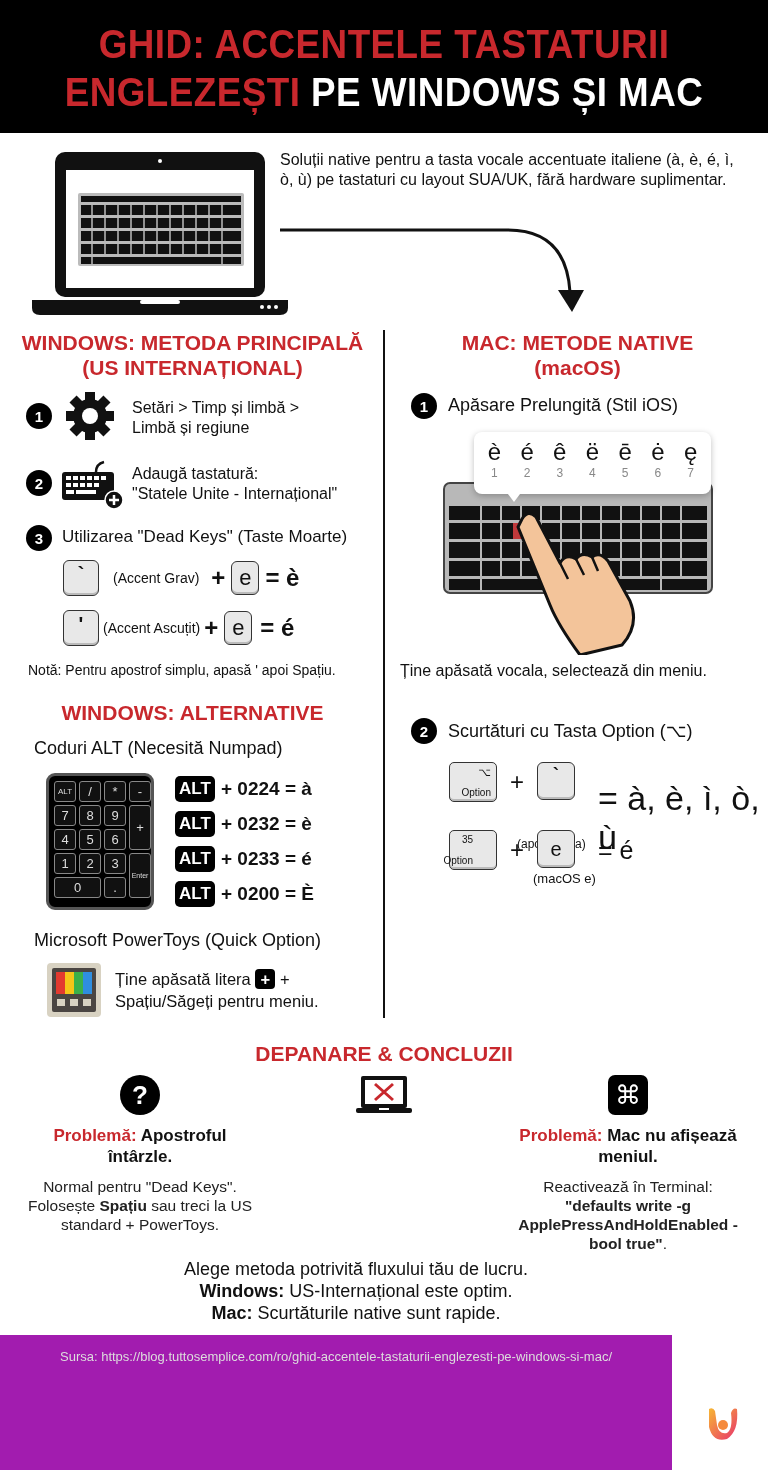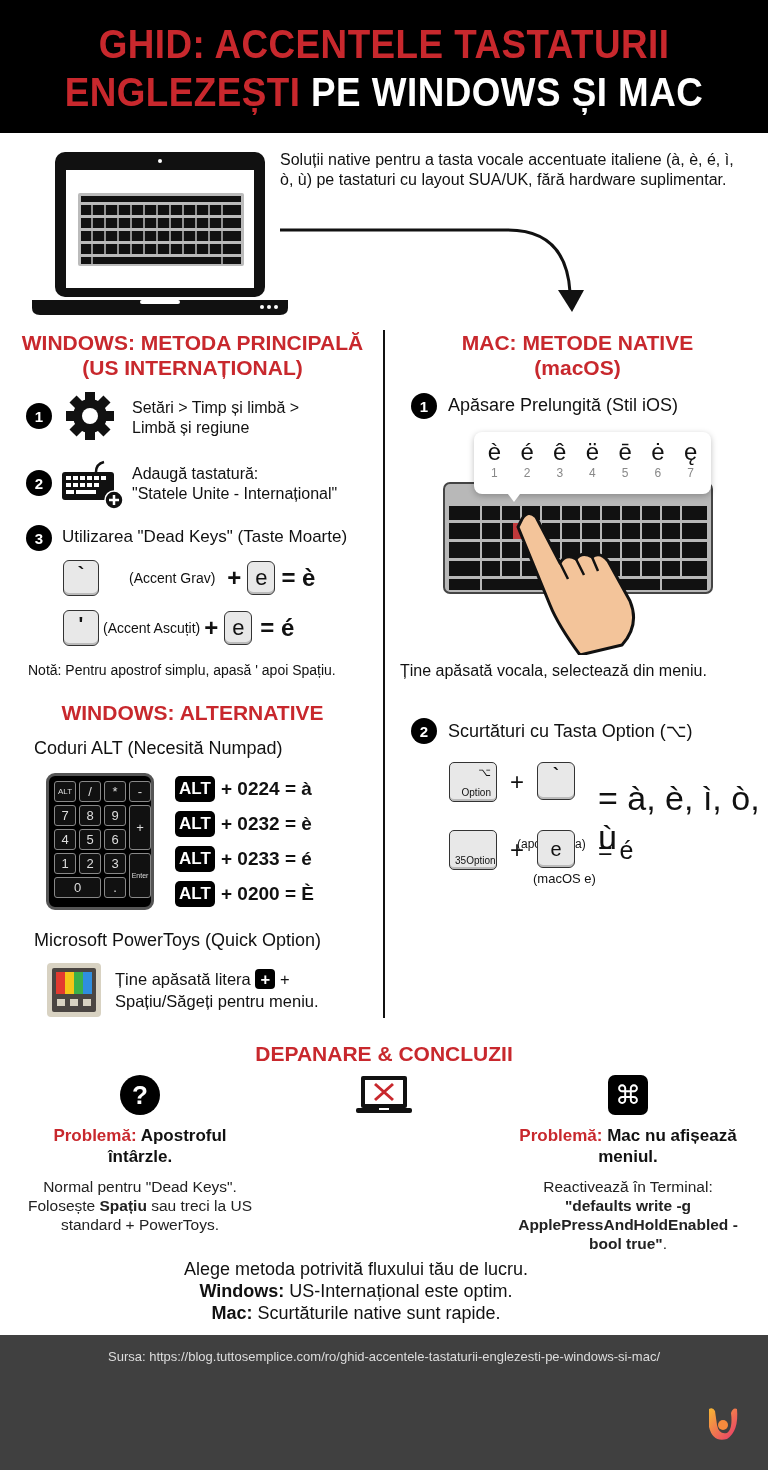--- a/index.html
+++ b/index.html
@@ -15,21 +15,21 @@
 .sec-title{position:absolute;color:#c8282d;font-weight:bold;text-align:center;font-size:21px;line-height:25px}
 .num{display:inline-flex;width:26px;height:26px;border-radius:50%;background:#000;color:#fff;font-weight:bold;font-size:15px;align-items:center;justify-content:center}
 .abs{position:absolute}
 .txt16{font-size:16px;line-height:20px}
 .bold{font-weight:normal}
 .key{display:inline-flex;align-items:center;justify-content:center;border:1.5px solid #333;border-radius:6px;background:#e8e8e8;box-shadow:inset 0 -2px 0 #bbb}
 .altpill{display:inline-flex;align-items:center;justify-content:center;background:#000;color:#fff;border-radius:5px;font-size:17px;font-weight:bold;width:40px;height:26px}
 .alt-row{position:absolute;left:175px;display:flex;align-items:center;gap:6px;font-size:19px;font-weight:bold}
 .numpad{position:absolute;left:46px;top:773px;width:108px;height:137px;background:#000;border-radius:9px;border:3px solid #555;padding:5px;display:grid;grid-template-columns:repeat(4,22px);grid-template-rows:repeat(5,21px);gap:3px}
 .np{background:#111;color:#ddd;border:1px solid #888;border-radius:3px;font-size:13px;display:flex;align-items:center;justify-content:center}
-.foot{position:absolute;left:0;top:1335px;width:768px;height:135px;background:#404040}
+.foot{position:absolute;left:0;top:1335px;width:672px;height:135px;background:#a21caf}
 .col3{position:absolute;top:1075px;width:230px;text-align:center}
 .col3 .ptitle{font-size:17px;font-weight:bold;line-height:21px;margin-top:10px}
 .col3 .pbody{font-size:15.5px;line-height:19px;margin-top:10px;color:#222}
 </style>
 </head>
 <body>
 
 <div class="header">
   <div class="l1 red">GHID: ACCENTELE TASTATURII</div>
   <div class="l2"><span class="red">ENGLEZEȘTI</span><span class="white"> PE WINDOWS ȘI MAC</span></div>
@@ -131,21 +131,21 @@
 <div class="abs txt16" style="left:132px;top:464px">
   <span>Adaugă tastatură:</span><br>
   <span class="bold">"Statele Unite - Internațional"</span>
 </div>
 
 <span class="num abs" style="left:26px;top:525px">3</span>
 <div class="abs bold" style="left:62px;top:527px;font-size:17px">Utilizarea "Dead Keys" (Taste Moarte)</div>
 
 <div class="abs" style="left:63px;top:560px;display:flex;align-items:center;gap:6px">
   <span class="key" style="width:36px;height:36px;font-size:20px;font-weight:bold;align-items:flex-start;padding-top:2px">`</span>
-  <span style="font-size:14px;margin-left:24px">(Accent Grav)</span>
+  <span style="font-size:14px;margin-left:8px">(Accent Grav)</span>
   <span style="font-size:24px;font-weight:bold;margin-left:6px">+</span>
   <span class="key" style="width:28px;height:34px;font-size:22px">e</span>
   <span style="font-size:24px;font-weight:bold">= è</span>
 </div>
 <div class="abs" style="left:63px;top:610px;display:flex;align-items:center;gap:4px">
   <span class="key" style="width:36px;height:36px;font-size:20px;font-weight:bold;align-items:flex-start;padding-top:2px">'</span>
   <span style="font-size:14px">(Accent Ascuțit)</span>
   <span style="font-size:24px;font-weight:bold">+</span>
   <span class="key" style="width:28px;height:34px;font-size:22px;margin-left:2px">e</span>
   <span style="font-size:24px;font-weight:bold;margin-left:4px">= é</span>
@@ -295,21 +295,21 @@
 
 <div class="abs key" style="left:449px;top:762px;width:48px;height:40px;flex-direction:column;align-items:flex-end;justify-content:space-between;padding:3px 5px;border-radius:5px">
   <span style="font-size:11px">⌥</span>
   <span style="font-size:10px">Option</span>
 </div>
 <div class="abs bold" style="left:510px;top:768px;font-size:24px">+</div>
 <div class="abs key" style="left:537px;top:762px;width:38px;height:38px;align-items:flex-start;padding-top:2px;font-size:18px;font-weight:bold">`</div>
 <div class="abs" style="left:517px;top:837px;font-size:12px">(apoi vocala)</div>
 <div class="abs bold" style="left:598px;top:779px;font-size:34px">= à, è, ì, ò, ù</div>
 
-<div class="abs key" style="left:449px;top:830px;width:48px;height:40px;align-items:flex-end;justify-content:space-between;padding:3px 5px;border-radius:5px">
+<div class="abs key" style="left:449px;top:830px;width:48px;height:40px;flex-direction:column;align-items:flex-end;justify-content:space-between;padding:3px 23px;border-radius:5px">
   <span style="font-size:10px">35</span>
   <span style="font-size:10px">Option</span>
 </div>
 <div class="abs bold" style="left:510px;top:836px;font-size:24px">+</div>
 <div class="abs key" style="left:537px;top:830px;width:38px;height:38px;font-size:20px">e</div>
 <div class="abs" style="left:533px;top:871px;font-size:13px">(macOS e)</div>
 <div class="abs bold" style="left:598px;top:836px;font-size:25px">= é</div>
 
 <div class="sec-title" style="left:0;top:1041px;width:768px">DEPANARE &amp; CONCLUZII</div>
 

